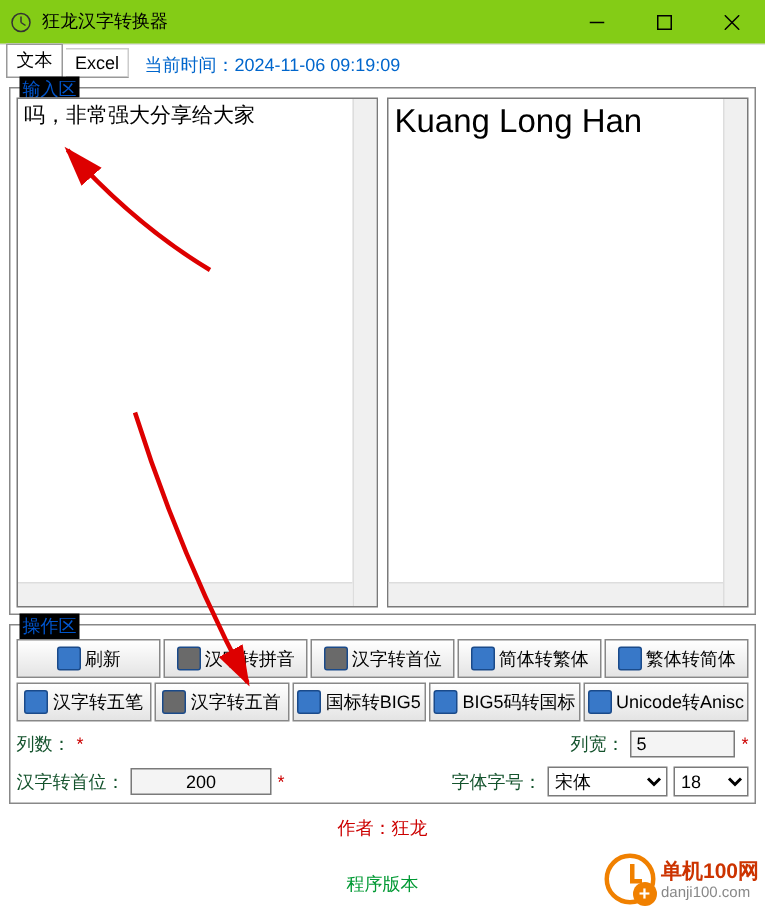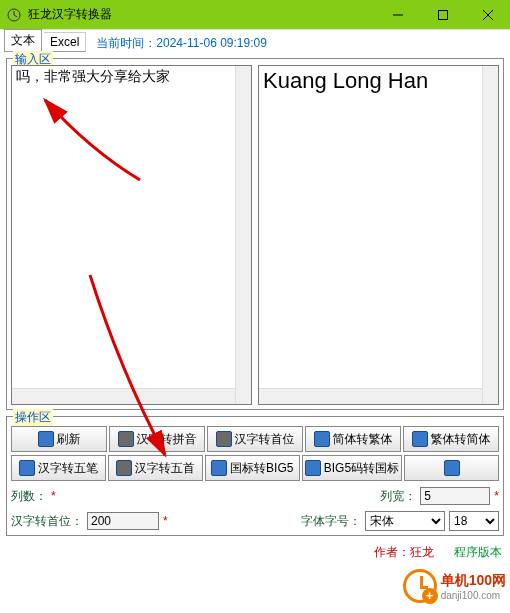--- a/index.html
+++ b/index.html
@@ -11,42 +11,42 @@
 .winbtns { display: flex; }
 .winbtn { width: 45px; height: 29px; display: flex; align-items: center; justify-content: center; font-family: Arial; }
 
 .toolbar { height: 22px; display: flex; align-items: flex-end; padding: 0 4px; font-size: 12px; gap: 2px; }
 .tab { padding: 2px 6px; border: 1px solid #999; background: #fff; font-size: 12px; }
 .tab.inactive { border-top: 1px solid #ccc; border-right: 1px solid #ccc; border-left: none; border-bottom: 1px solid #999; }
 .time-label { color: #0066cc; margin-left: 8px; }
 
 .main-area { padding: 4px; }
 .fieldset { border: 1px solid #888; padding: 6px 4px 4px 4px; margin: 2px; position: relative; }
-.fieldset-label { position: absolute; top: -8px; left: 6px; background: #fef9c3; font-size: 12px; padding: 0 2px; color: #0055cc; }
+.fieldset-label { position: absolute; top: -8px; left: 6px; background: #000000; font-size: 12px; padding: 0 2px; color: #0055cc; }
 
 .input-row { display: flex; gap: 6px; height: 340px; }
 .textbox { flex: 1; border: 1px solid #7a7a7a; background: #fff; padding: 2px 4px; font-size: 14px; overflow: hidden; position: relative; }
 .textbox.right { font-size: 22px; white-space: nowrap; font-family: "Consolas", monospace; }
 .scroll-v { position: absolute; right: 0; top: 0; bottom: 0; width: 16px; background: #f0f0f0; border-left: 1px solid #ddd; }
 .scroll-h { position: absolute; left: 0; right: 16px; bottom: 0; height: 16px; background: #f0f0f0; border-top: 1px solid #ddd; }
 
 .op-fieldset { margin-top: 6px; }
 .btn-row { display: flex; gap: 2px; margin: 3px 0; }
 .op-btn { flex: 1; height: 26px; border: 1px solid #888; background: linear-gradient(#fff,#e4e4e4); display: flex; align-items: center; justify-content: center; font-size: 12px; gap: 3px; padding: 0 2px; white-space: nowrap; }
 .op-btn .bicon { width: 16px; height: 16px; background: #3878c8; border: 1px solid #1a4a8a; border-radius: 2px; flex-shrink: 0; }
 .op-btn .bicon.b2 { background: #6a6a6a; }
 
 .field-row { display: flex; align-items: center; gap: 4px; margin-top: 6px; font-size: 12px; }
 .field-row .lbl { color: #14532d; }
 .field-row input { border: 1px solid #7a7a7a; padding: 1px 3px; font-size: 12px; background: #f4f4f4; }
 .field-row .ast { color: #cc0000; }
 .field-row select { border: 1px solid #7a7a7a; font-size: 12px; background: #fff; height: 20px; }
 .spacer { flex: 1; }
 
-.footer { display: flex; justify-content: flex-end; align-items: center; gap: 20px; font-size: 12px; padding: 2px 8px; }
+.footer { display: flex; justify-content: flex-end; align-items: center; gap: 20px; font-size: 12px; padding: 2px 8px; flex-direction: column; }
 .author { color: #cc0000; }
 .progress { color: #009933; }
 
 .arrow { position: absolute; pointer-events: none; }
 .arrow svg { overflow: visible; }
 
 .watermark { position: absolute; right: 4px; bottom: 10px; display: flex; align-items: center; gap: 4px; }
 .wm-icon { width: 34px; height: 34px; border: 3px solid #f08000; border-radius: 50%; position: relative; }
 .wm-icon::before { content:""; position:absolute; width:3px; height:12px; background:#f08000; left:14px; top:4px; }
 .wm-icon::after { content:""; position:absolute; width:8px; height:3px; background:#f08000; left:14px; top:14px; }
@@ -148,34 +148,35 @@
       <div class="op-btn">
           <span class="bicon"></span>
           <span>国标转BIG5</span>
         </div>
       <div class="op-btn">
           <span class="bicon"></span>
           <span>BIG5码转国标</span>
         </div>
       <div class="op-btn">
           <span class="bicon"></span>
+          <span>Unicode转Anisc</span>
         </div>
     </div>
 
     <div class="field-row">
       <span class="lbl">列数：</span>
       <span class="ast">*</span>
       <span class="spacer"></span>
       <span class="lbl">列宽：</span>
       <input style="width: 70px;" value="5">
       <span class="ast">*</span>
     </div>
     <div class="field-row">
       <span class="lbl">汉字转首位：</span>
-      <input style="width: 72px;" value="200">
+      <input style="width: 94px; text-align: center;" value="200">
       <span class="ast">*</span>
       <span class="spacer"></span>
       <span class="lbl">字体字号：</span>
       <select style="width:80px"><option>宋体</option></select>
       <select style="width:50px"><option>18</option></select>
     </div>
   </div>
 </div>
 
 <div class="footer">

